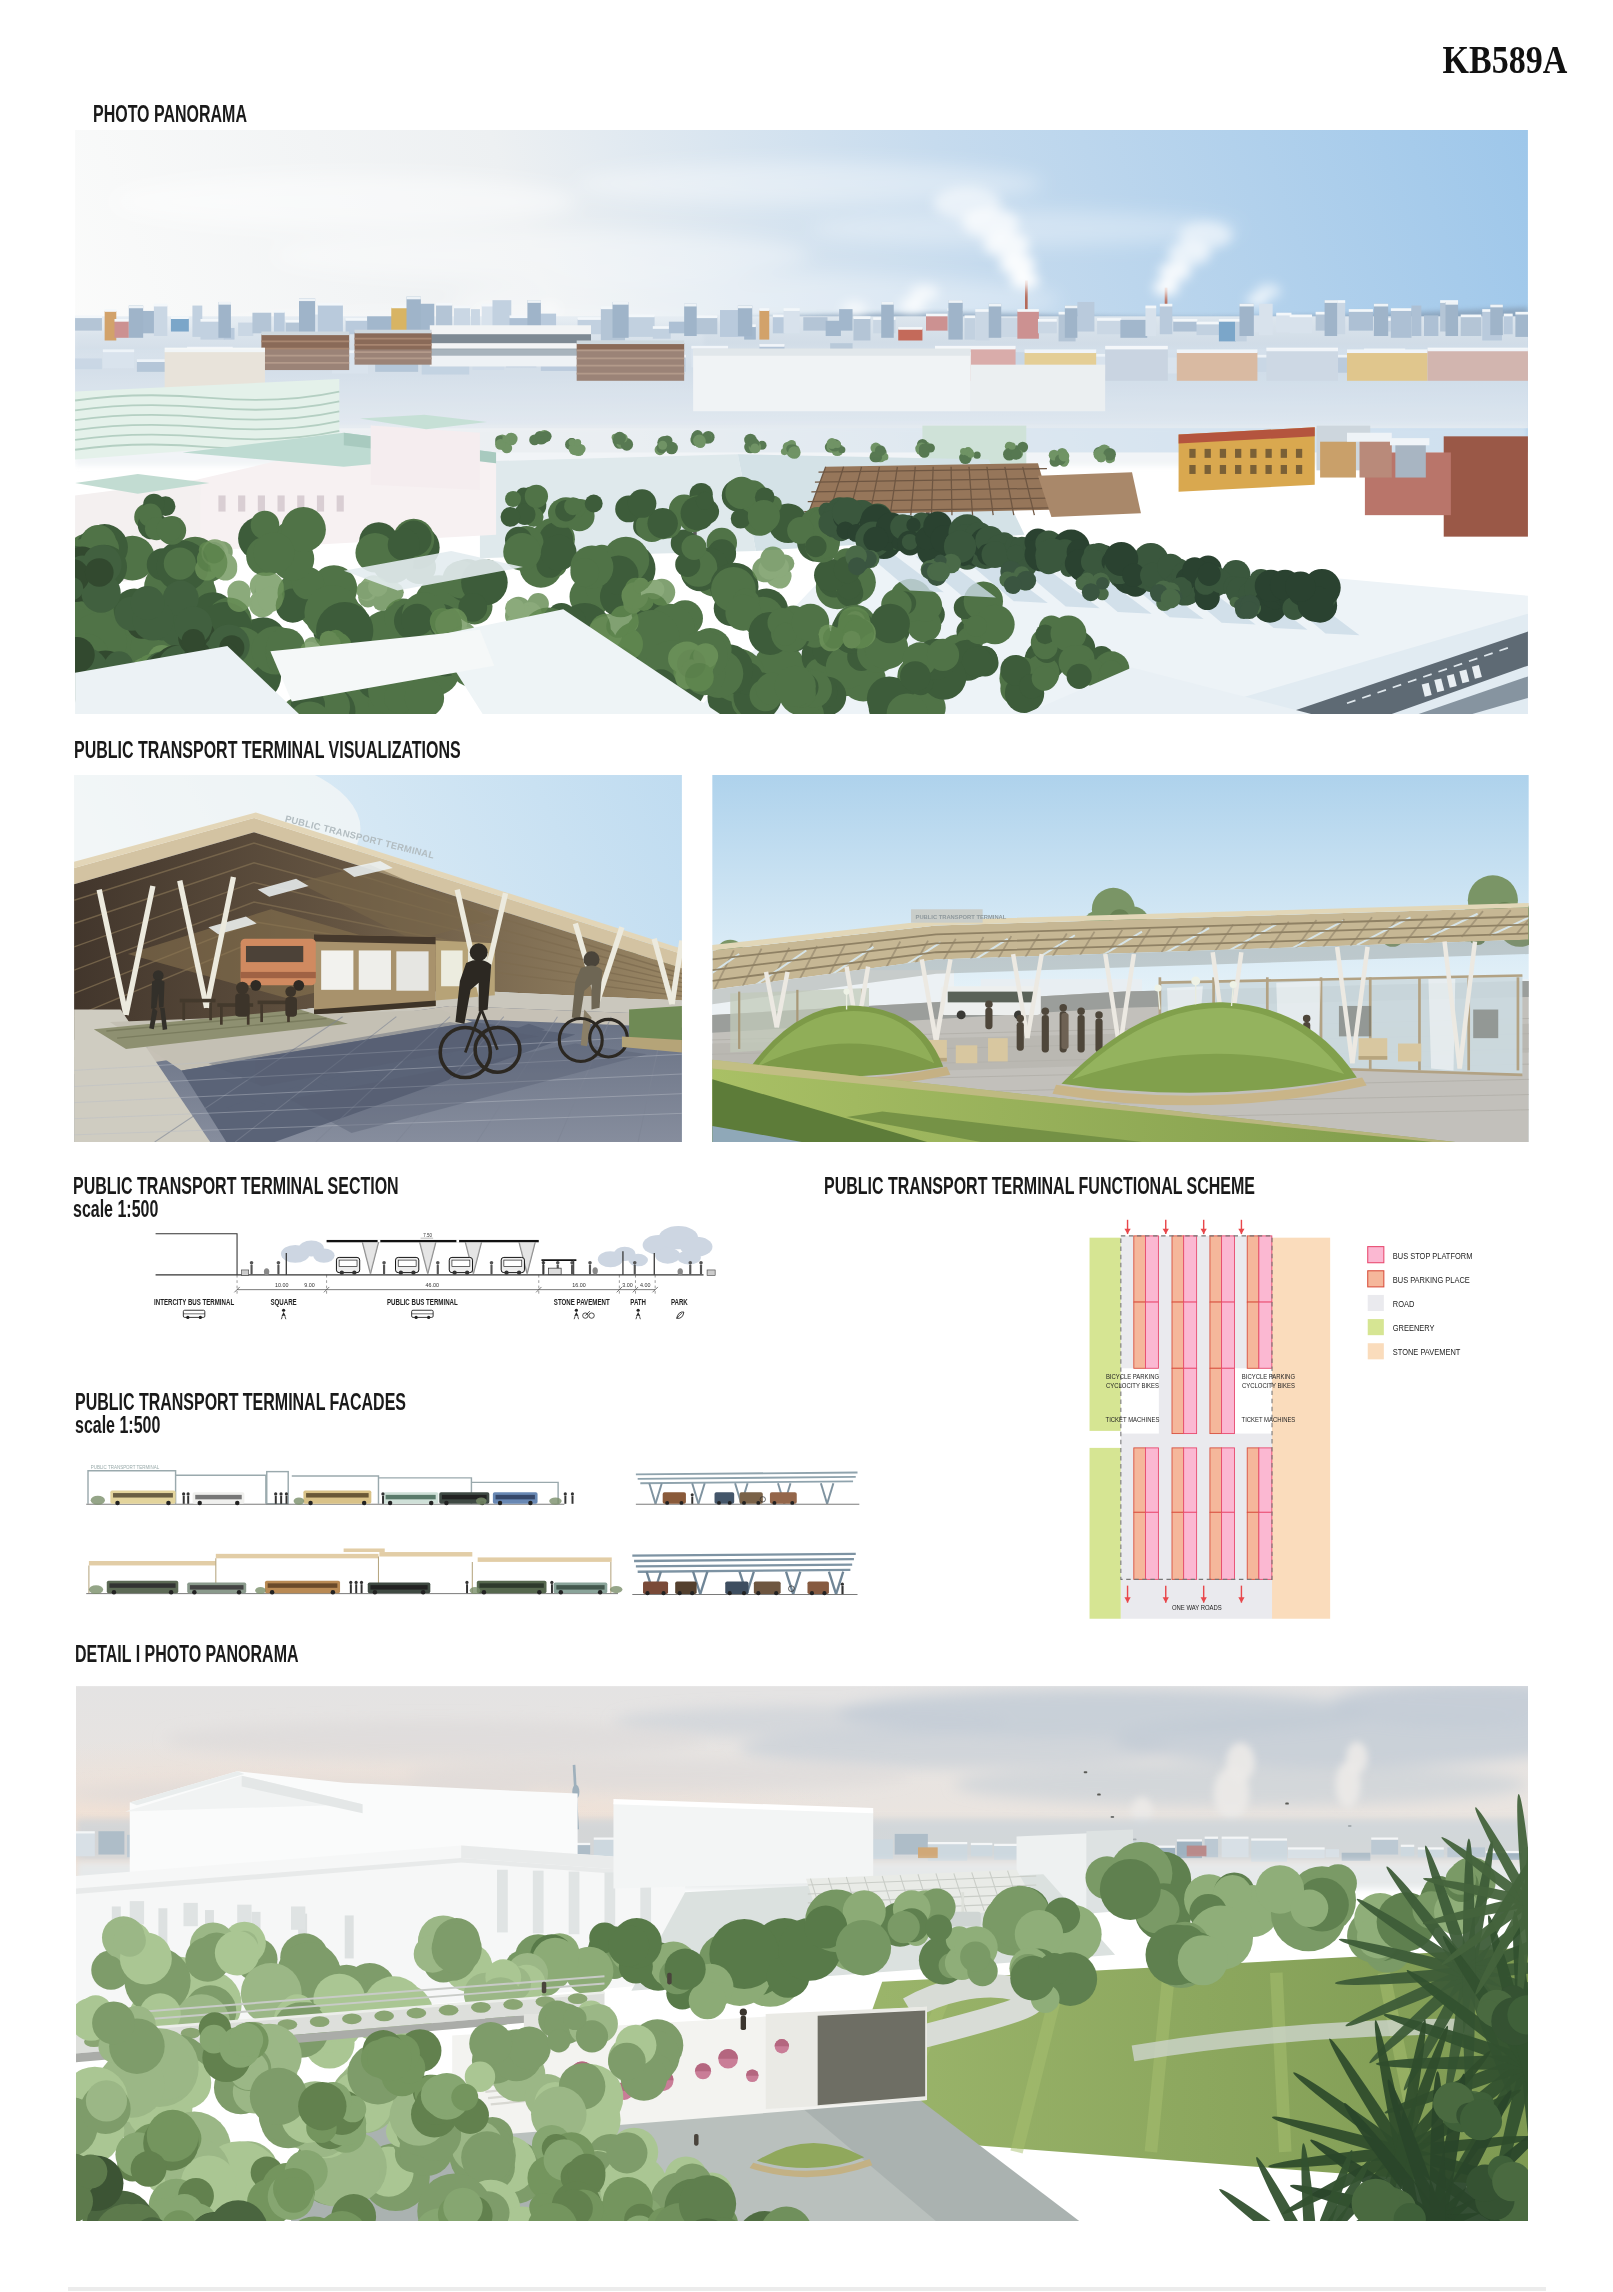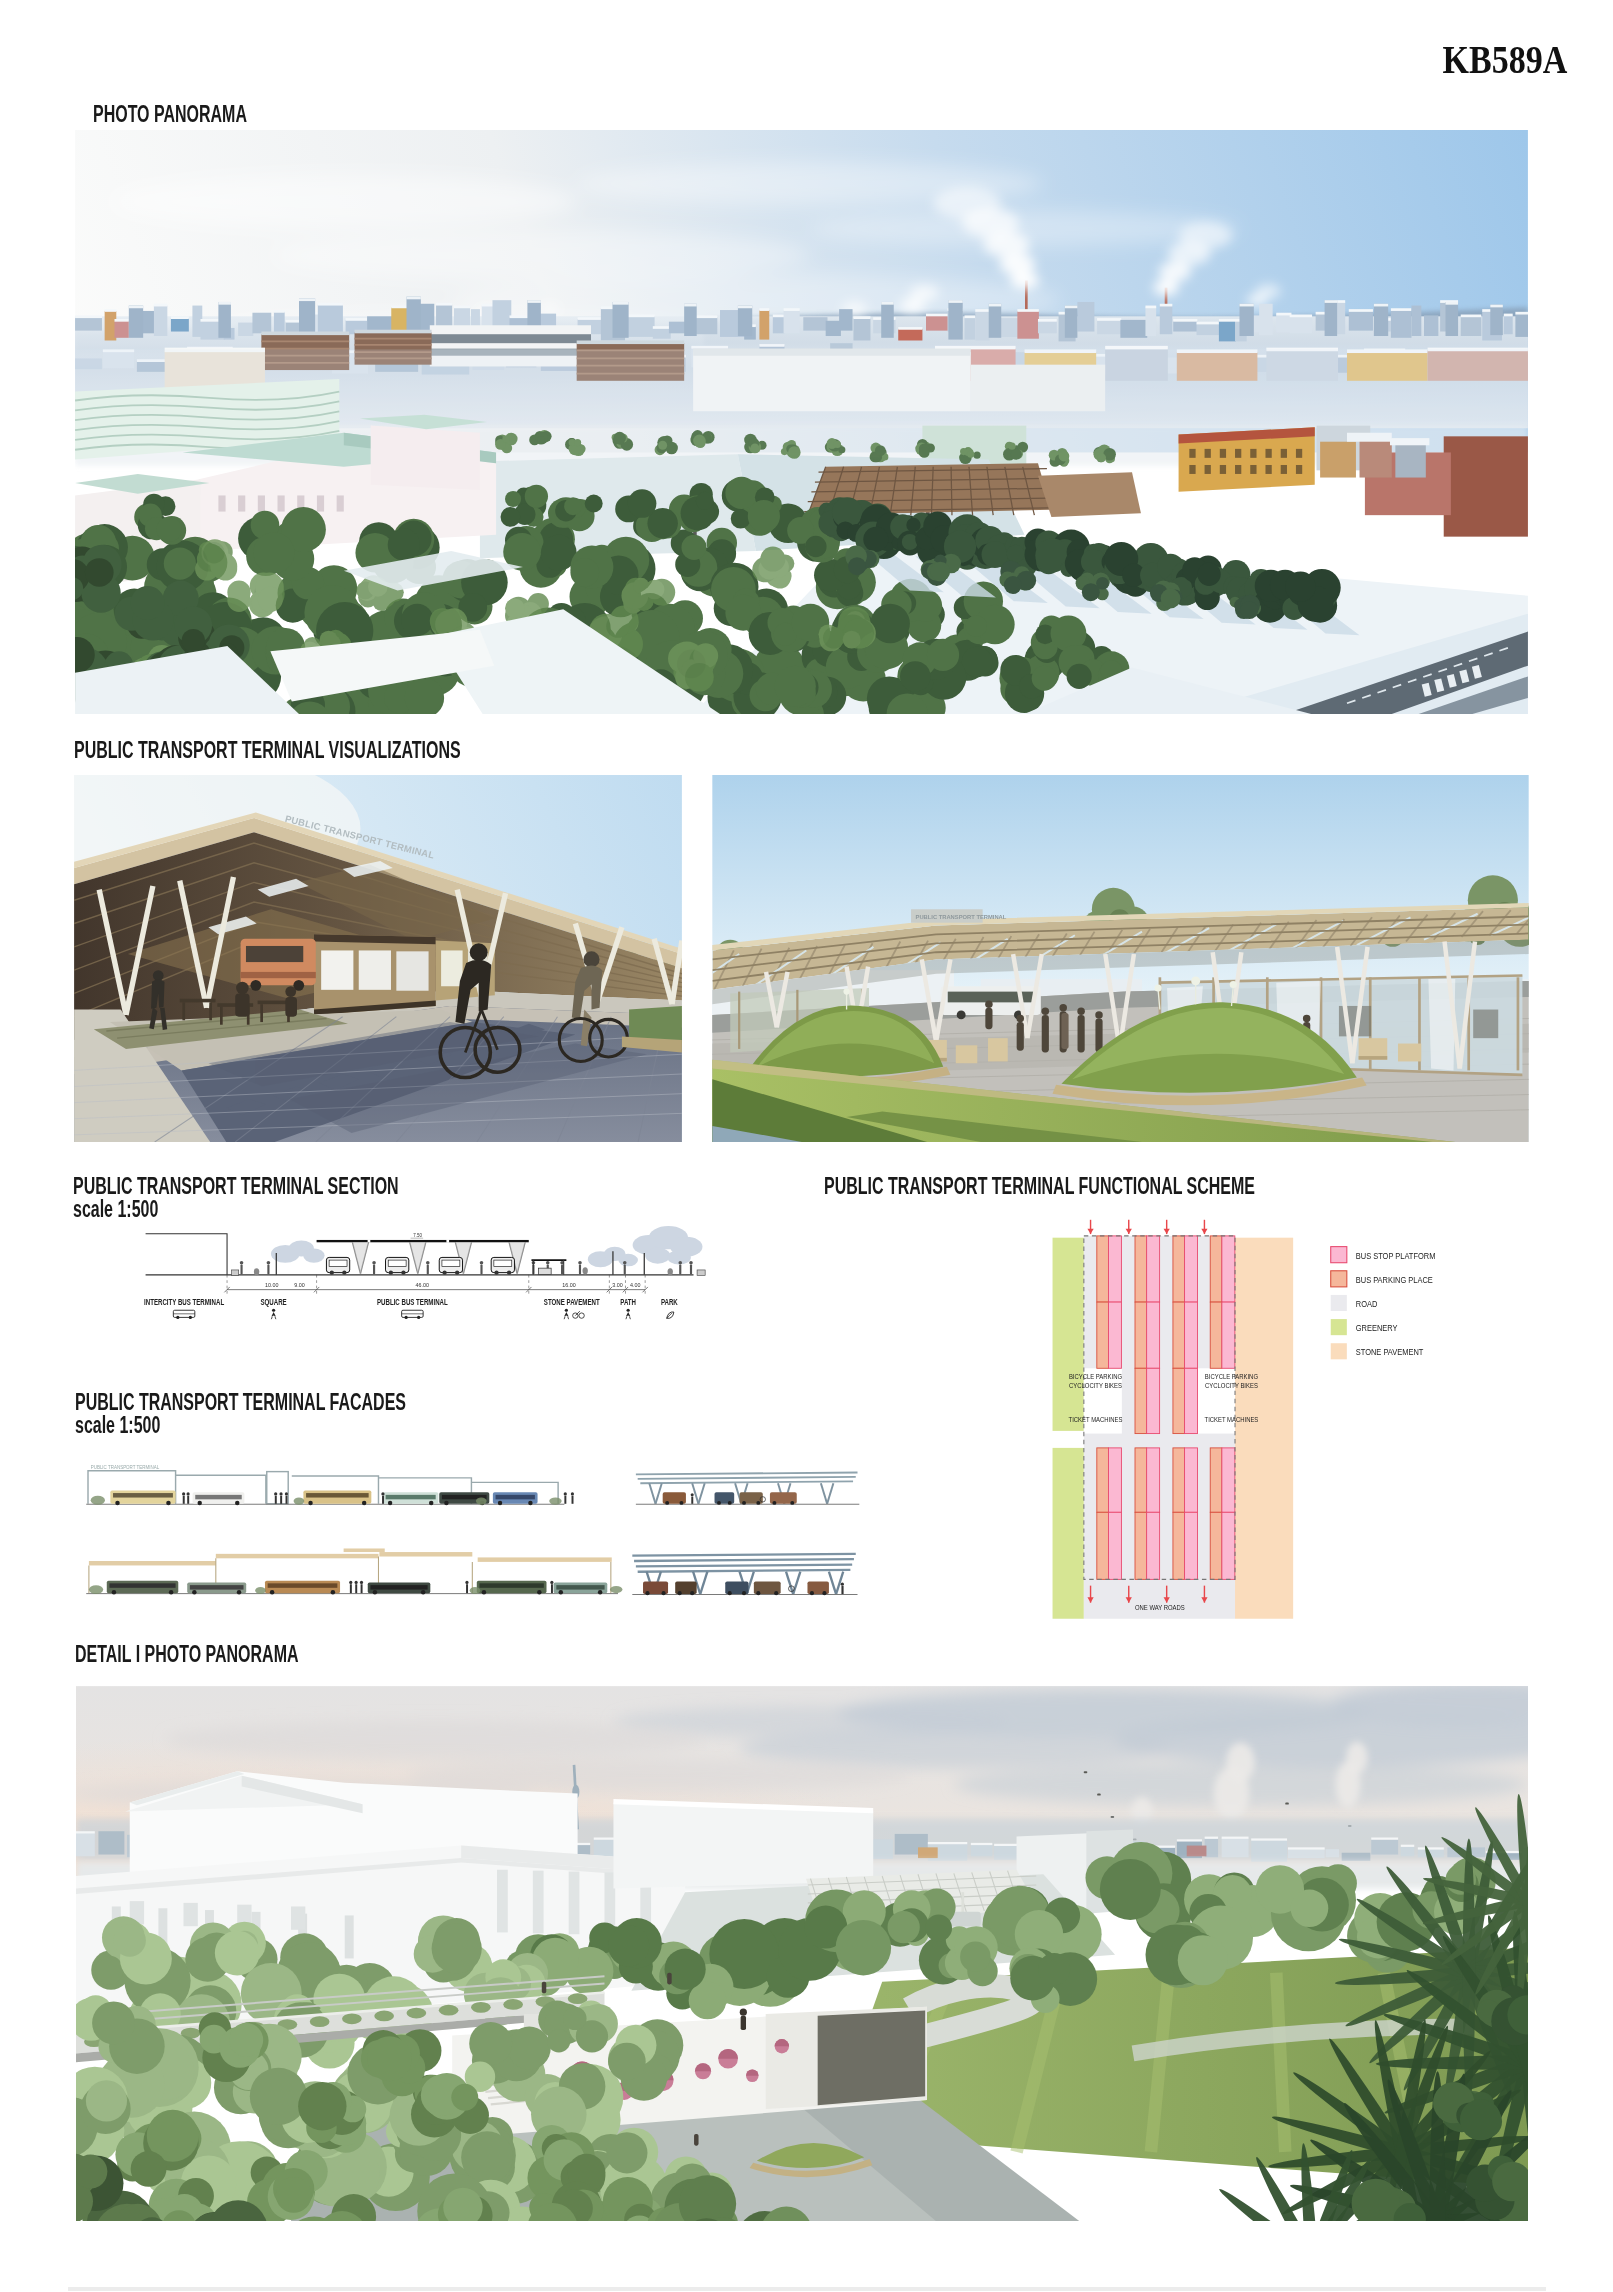--- a/index.html
+++ b/index.html
@@ -2032,21 +2032,21 @@
       </g>
       <path d="M36,330 Q150,350 262,326 l4,9 Q150,360 32,340 Z" fill="#c5b184"></path>
       <path d="M384,346 Q555,374 726,338 l5,9 Q555,386 380,356 Z" fill="#c9b588"></path>
       <polygon points="0,318 830,410 0,410 Z" fill="url(#v2gr)"></polygon>
       <polygon points="0,318 830,410 805,410 0,328 Z" fill="#cdbd92" opacity="0.7"></polygon>
       <polygon points="0,340 240,410 0,410 Z" fill="#5d7c39"></polygon>
       <polygon points="190,376 480,410 300,410 150,382 Z" fill="#6f8c42" opacity="0.85"></polygon>
       <polygon points="0,392 100,410 0,410 Z" fill="#8fa8b8"></polygon>
     </svg>
 </div>
-<div class="box" style="left:142px;top:1218px;width:573px;height:103px;">
+<div class="box" style="left:152px;top:1218px;width:573px;height:103px;">
 <svg width="573" height="103" viewBox="0 0 640 115">
       <g font-family="Liberation Sans,sans-serif" fill="#222">
         <g fill="#cdd6e2">
           <ellipse cx="160" cy="40" rx="16" ry="10"></ellipse>
           <ellipse cx="178" cy="34" rx="14" ry="9"></ellipse>
           <ellipse cx="192" cy="42" rx="12" ry="8"></ellipse>
           <ellipse cx="512" cy="46" rx="14" ry="9"></ellipse>
           <ellipse cx="528" cy="40" rx="12" ry="8"></ellipse>
           <ellipse cx="543" cy="47" rx="11" ry="7"></ellipse>
           <ellipse cx="566" cy="30" rx="18" ry="11"></ellipse>
@@ -2188,21 +2188,21 @@
         <line x1="484" y1="109" x2="489" y2="104" stroke="#222" stroke-width="0.9"></line>
         <circle cx="543" cy="103" r="1.8" fill="#222"></circle>
         <path d="M543,105 l-2.5,5 2.5,-1 2.5,1 Z" fill="#222"></path>
         <line x1="541.5" y1="110" x2="540.5" y2="113" stroke="#222" stroke-width="0.9"></line>
         <line x1="544.5" y1="110" x2="545.5" y2="113" stroke="#222" stroke-width="0.9"></line>
         <path d="M586,112 q2,-8 8,-7 q-1,8 -8,7 Z" fill="none" stroke="#222" stroke-width="1"></path>
         <line x1="586" y1="112" x2="592" y2="106" stroke="#222" stroke-width="0.8"></line>
       </g>
     </svg>
 </div>
-<div class="box" style="left:1052px;top:1218px;width:502px;height:407px;">
+<div class="box" style="left:1089px;top:1218px;width:502px;height:407px;">
 <svg width="502" height="407" viewBox="0 0 560 455">
       <rect x="0" y="22" width="35" height="216" fill="#d6e593"></rect>
       <rect x="0" y="257" width="35" height="191" fill="#d6e593"></rect>
       <rect x="204" y="22" width="65" height="426" fill="#fadcbc"></rect>
       <rect x="35" y="20" width="169" height="428" fill="#eaeaee"></rect>
       <rect x="35" y="168" width="42.5" height="73" fill="#ffffff"></rect>
       <rect x="161" y="168" width="43" height="73" fill="#ffffff"></rect>
       <rect x="49.5" y="20" width="13" height="74" fill="#f5b79b" stroke="#d94f3d" stroke-width="1"></rect>
       <rect x="62.5" y="20" width="14.5" height="74" fill="#fbb8d2" stroke="#e84a6f" stroke-width="1"></rect>
       <rect x="49.5" y="94" width="13" height="74" fill="#f5b79b" stroke="#d94f3d" stroke-width="1"></rect>

